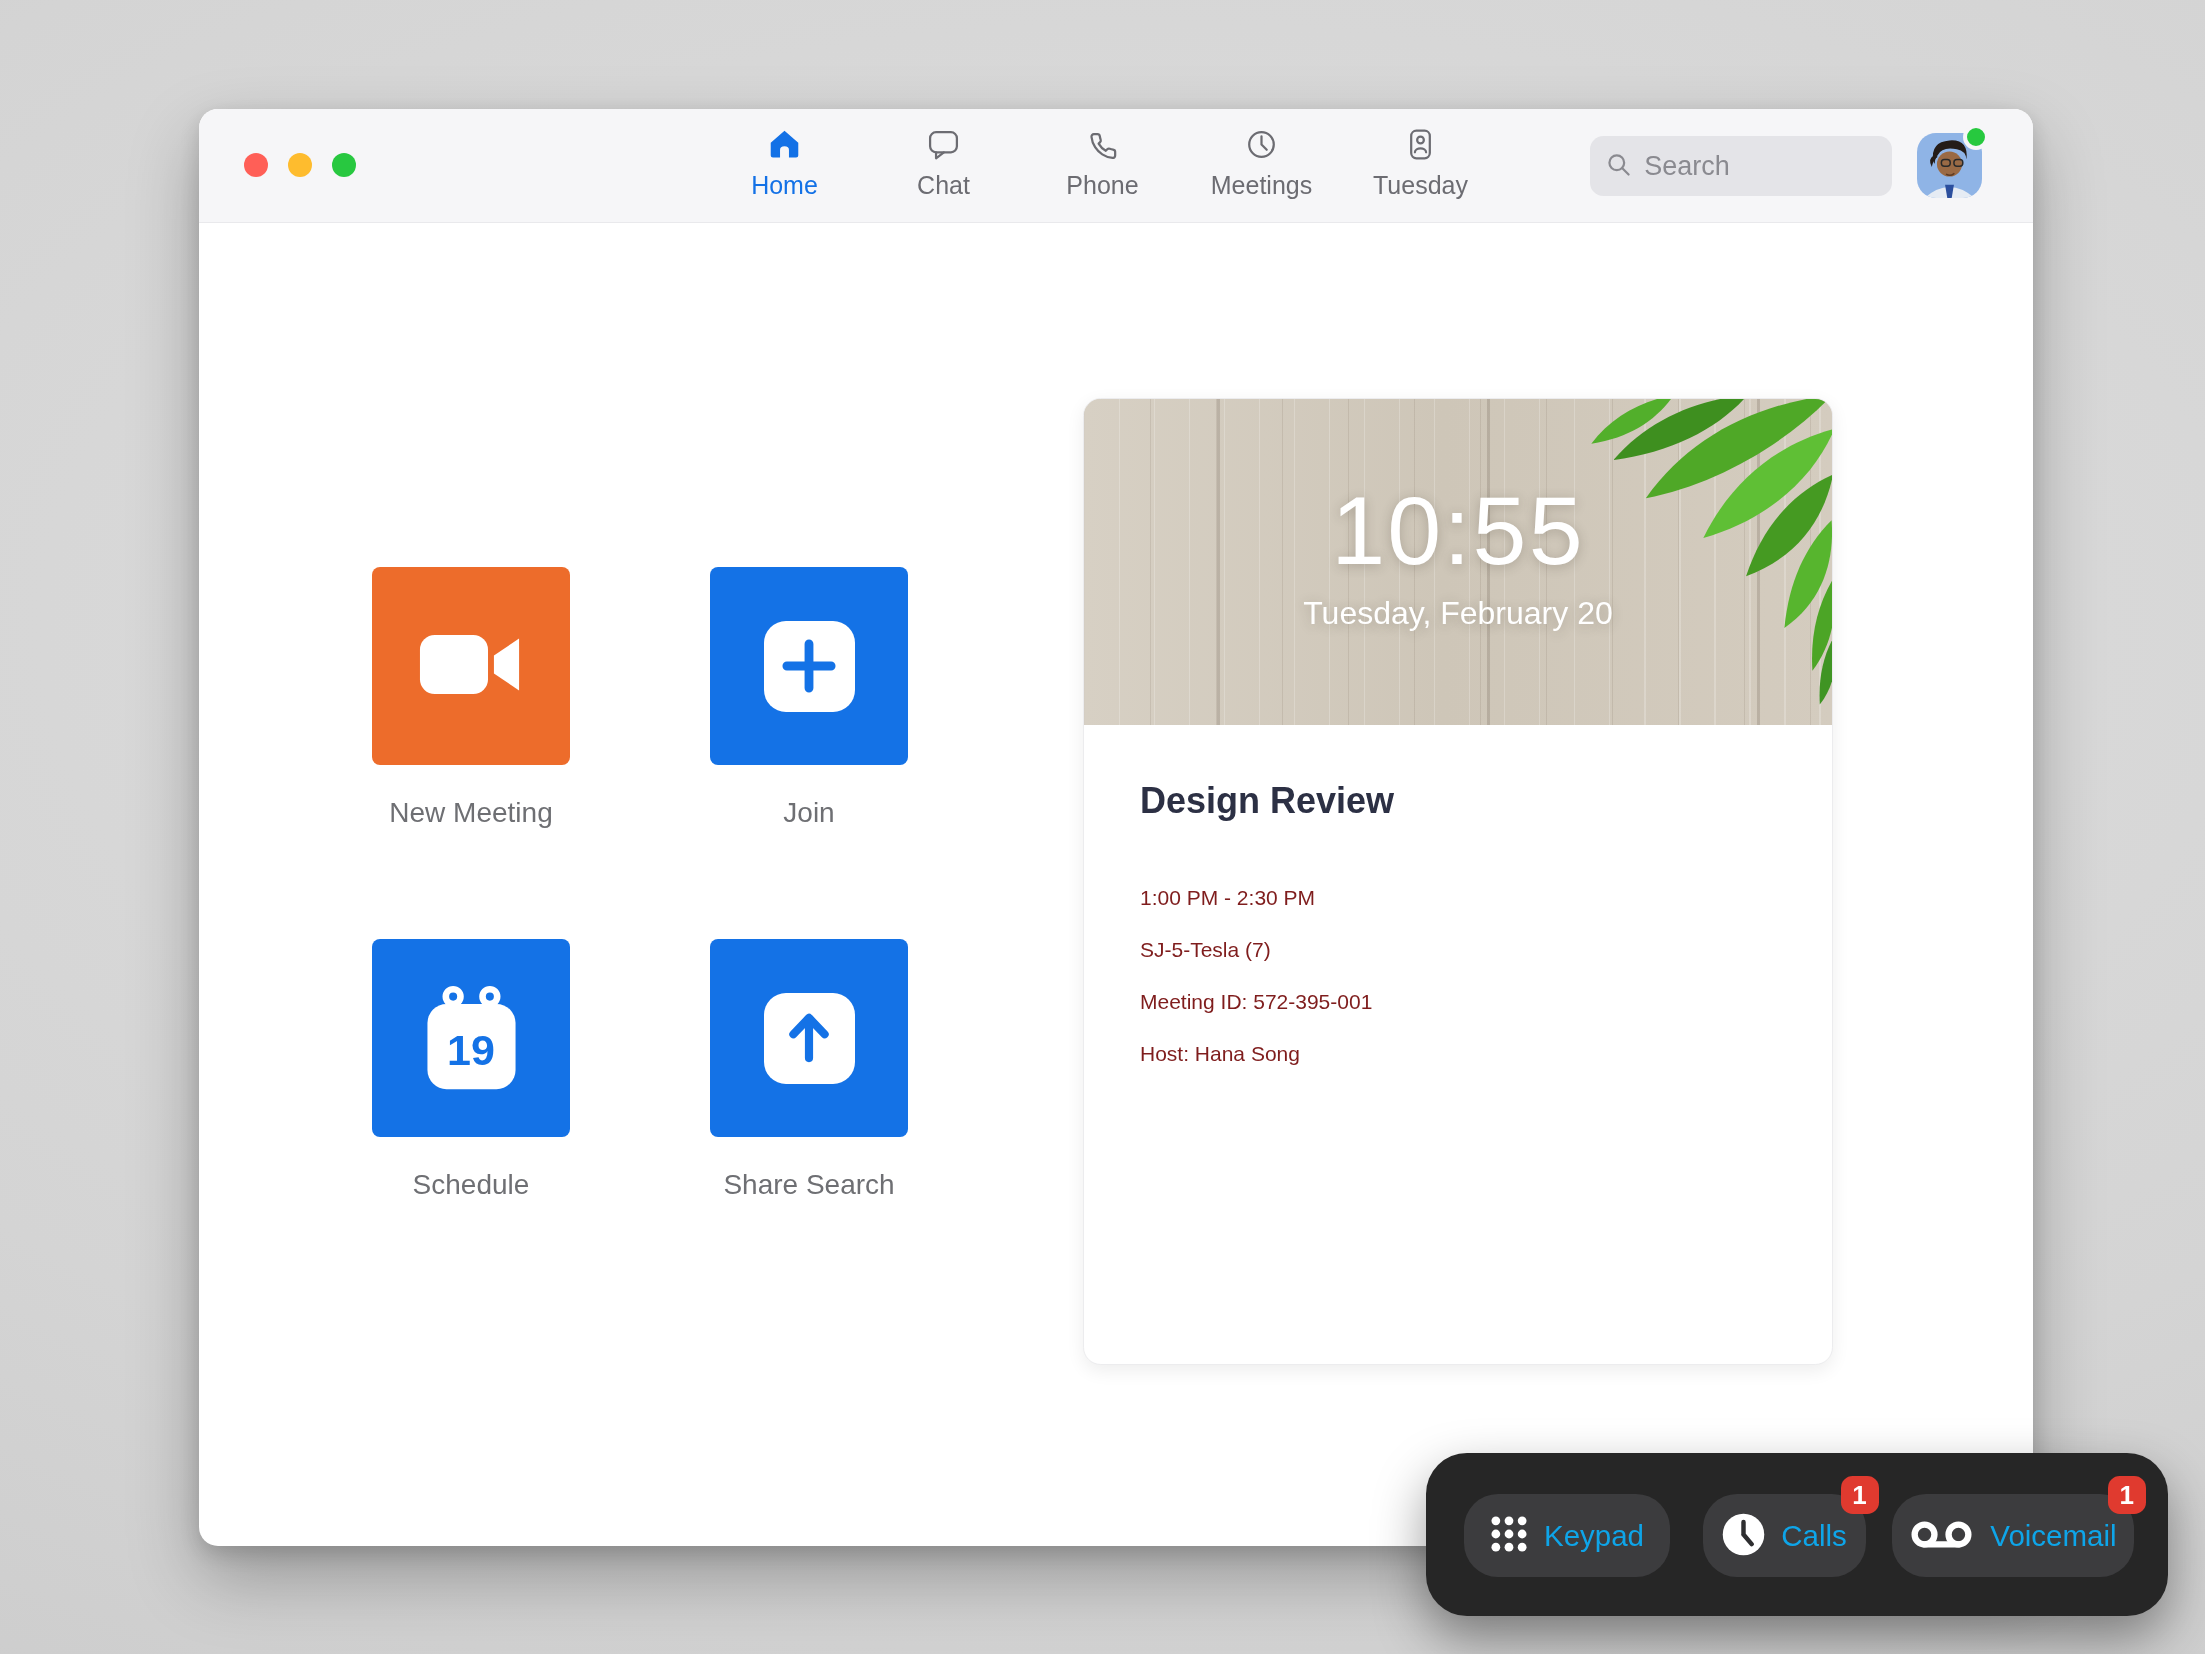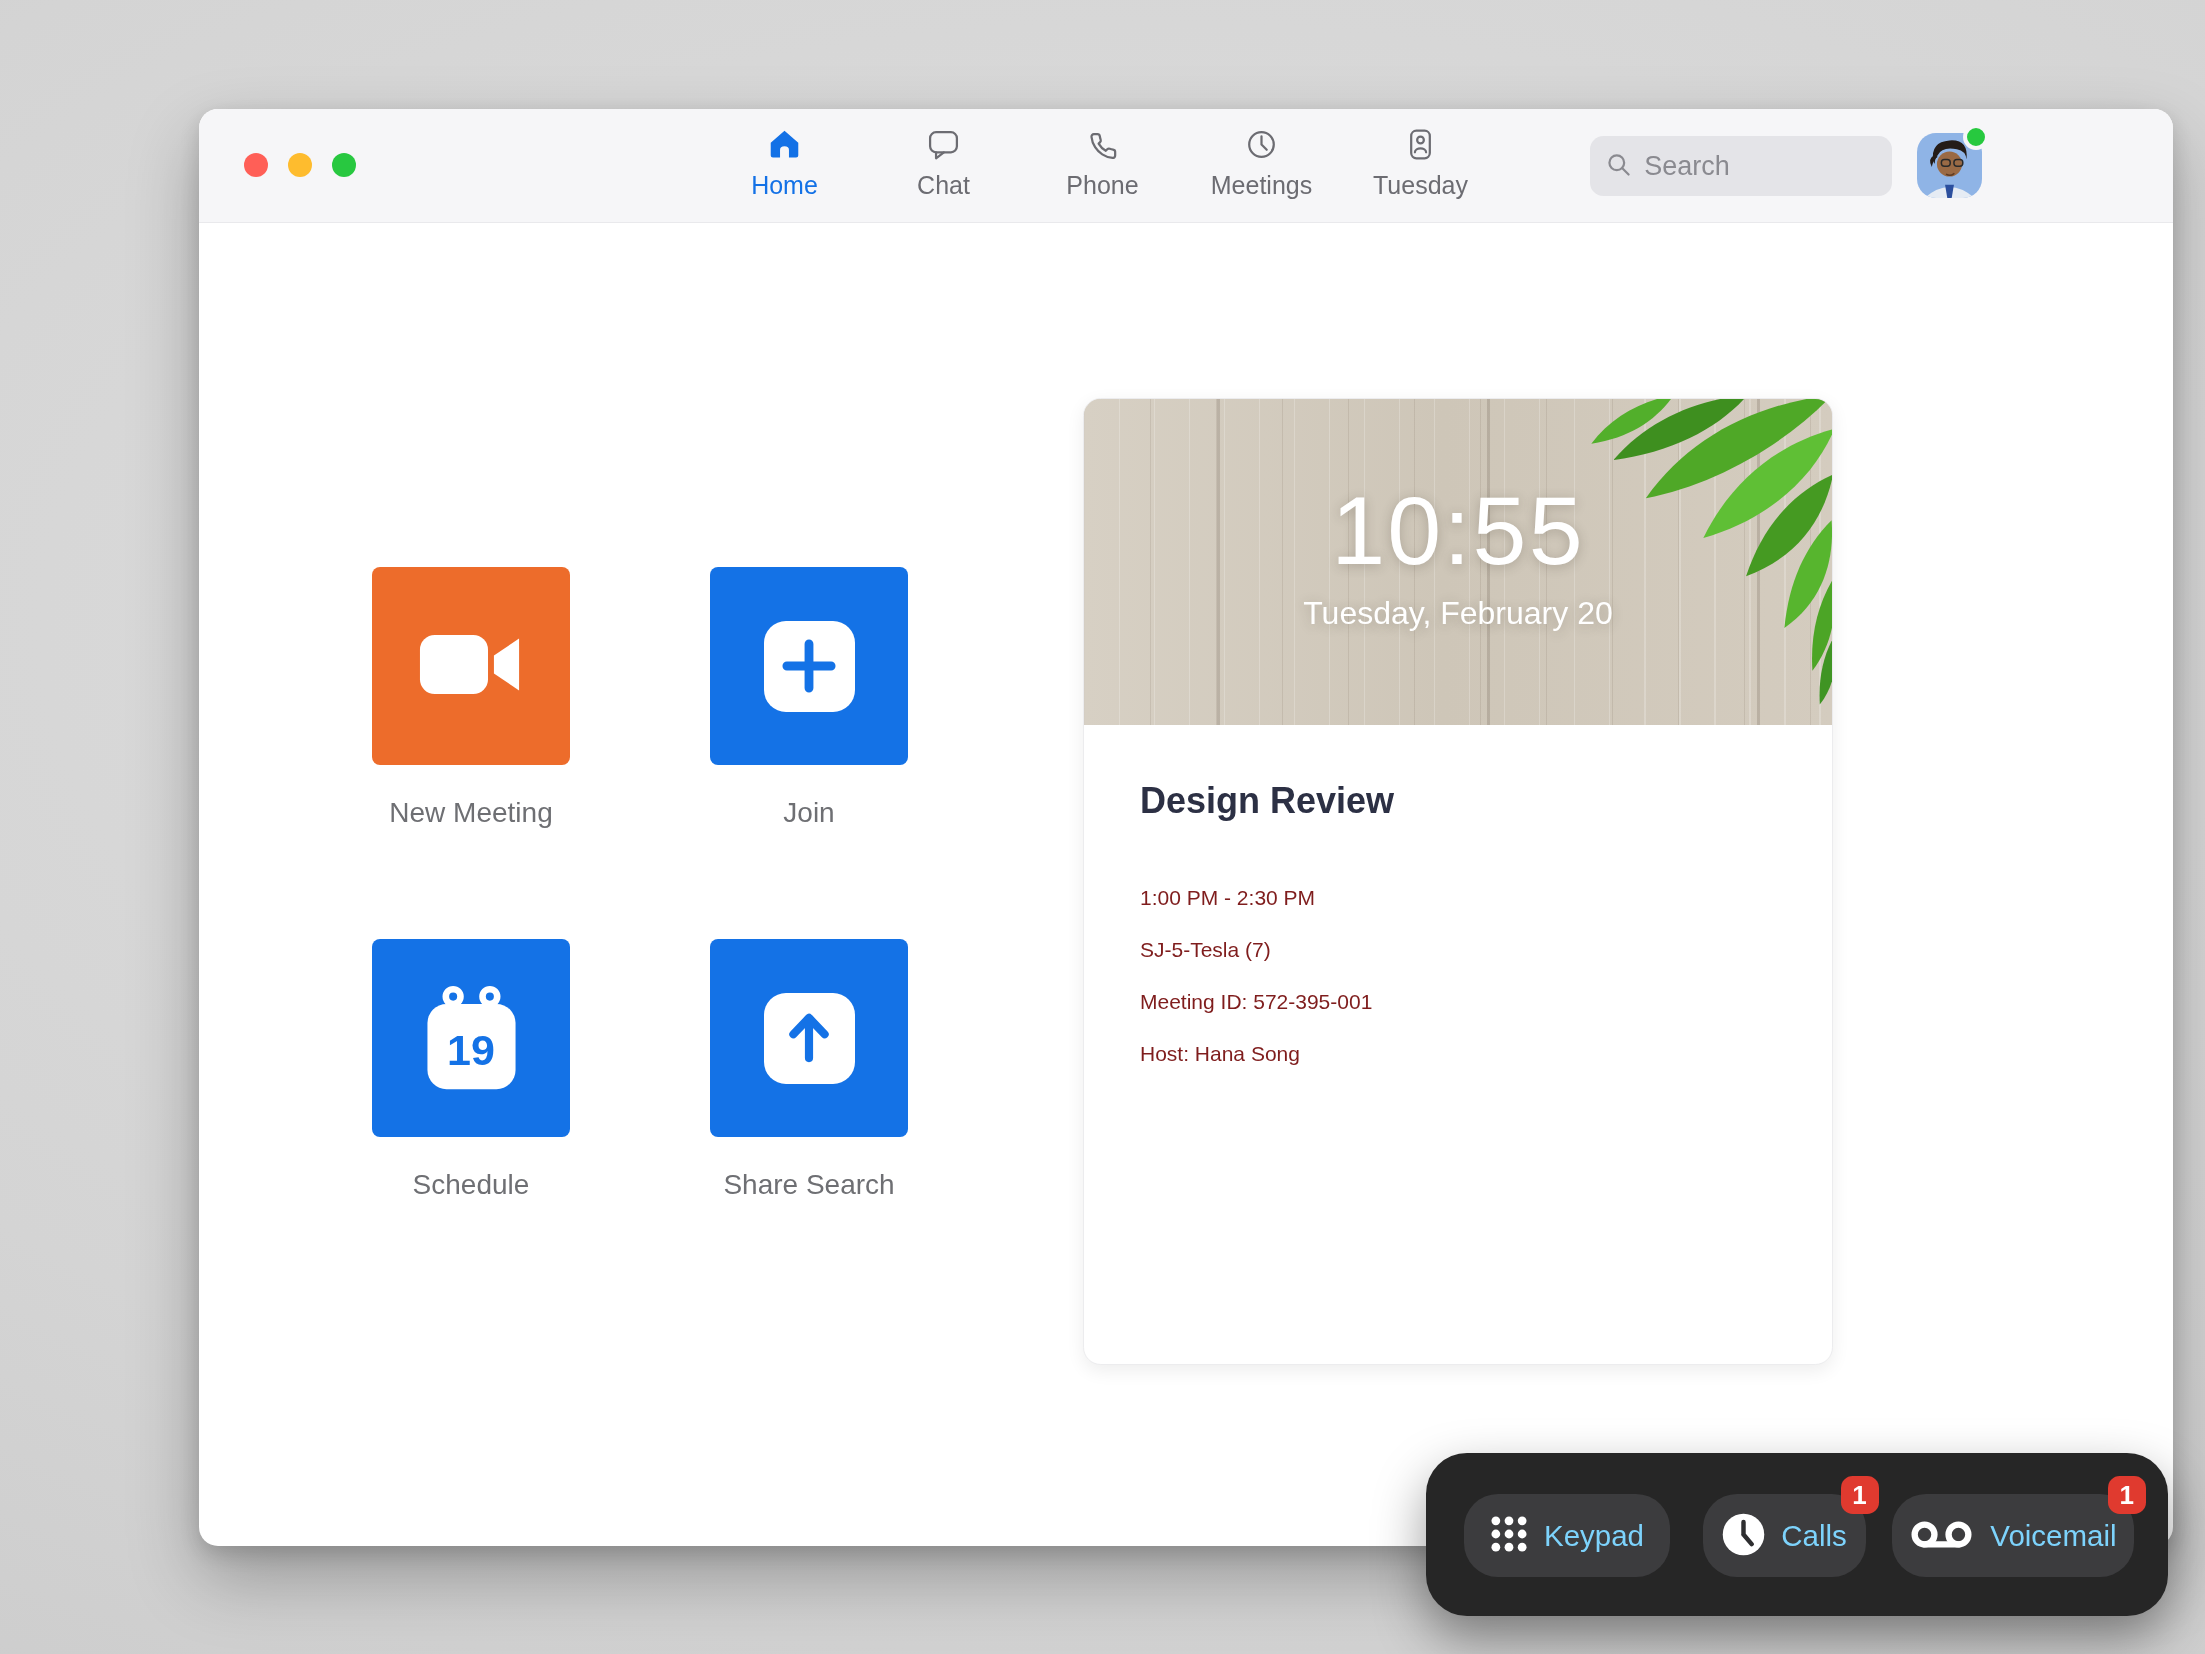--- a/index.html
+++ b/index.html
@@ -3,21 +3,21 @@
 <meta charset="utf-8">
 <style>
   * { box-sizing: border-box; }
   html, body { margin:0; padding:0; width:2205px; height:1655px; overflow:hidden;
     font-family:"Liberation Sans", sans-serif; }
 
   .desktop { position:absolute; inset:0;
     background: radial-gradient(130% 95% at 52% 38%, #dedede 0%, #d4d4d4 55%, #c7c7c7 100%); }
 
   
-  .window { position:absolute; left:199px; top:109px; width:1974px; height:1437px;
+  .window { position:absolute; left:199px; top:109px; width:1834px; height:1437px;
     background:#ffffff; border-radius:19px;
     box-shadow: 0 31px 70px rgba(0,0,0,.28), 0 7.4px 20.6px rgba(0,0,0,.14); }
 
   .titlebar { position:absolute; left:0; top:0; right:0; height:114px;
     background:#f6f6f8; border-bottom:0.7px solid #e9e9ec; border-radius:19px 19px 0 0; }
 
   .traffic { position:absolute; left:45px; top:44px; display:flex; gap:20px; }
   .light { width:24px; height:24px; border-radius:50%; }
 
   .nav-tabs { position:absolute; left:506px; top:17.7px; display:flex; }
@@ -72,21 +72,21 @@
   .card-line.first { margin-top:59px; }
   .card-line + .card-line { margin-top:18px; }
 
   
   .dock { position:absolute; left:1426px; top:1453px; width:742px; height:163px;
     background:#262626; border-radius:41px;
     box-shadow:0 22px 52px rgba(0,0,0,.4); }
   .dock-btn { position:absolute; top:41px; height:83px; background:#3c3c3e;
     border-radius:34px; display:flex; align-items:center; justify-content:center;
     gap:16px; cursor:default; }
-  .dock-btn .dock-label { color:#7dd3fc; font-size:29.5px; }
+  .dock-btn .dock-label { color:#0ea5e9; font-size:29.5px; }
   .dock-badge { position:absolute; width:38px; height:38px; border-radius:11.8px;
     background:#E03A2F; color:#fff; font-size:26px; font-weight:bold;
     display:flex; align-items:center; justify-content:center; }
 </style>
 </head>
 <body>
 
 <div class="desktop">
 
   <div class="window">

